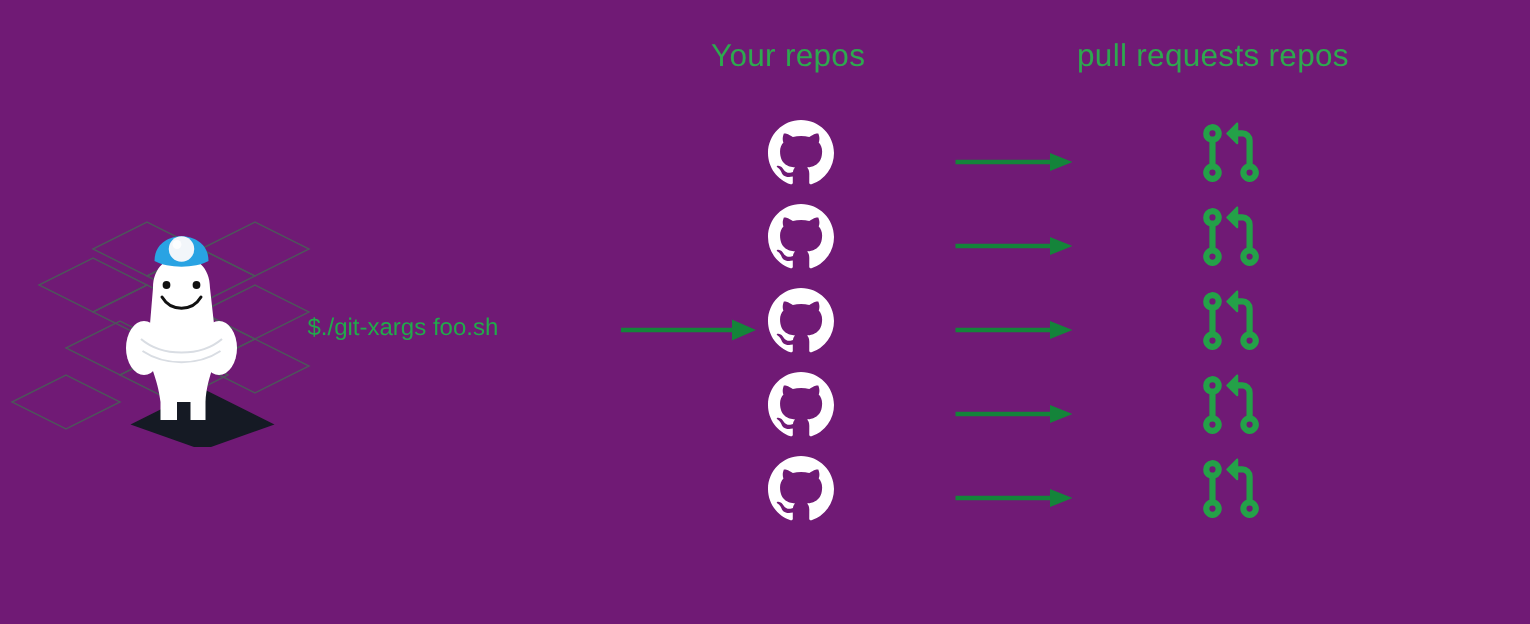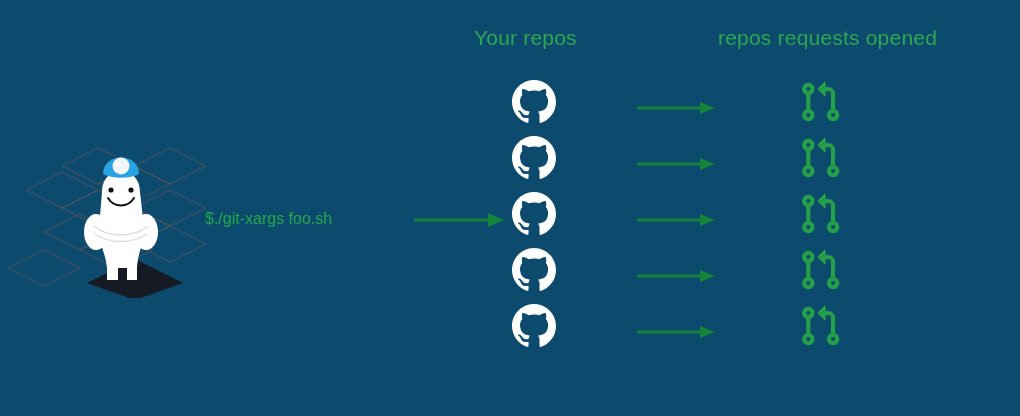--- a/index.html
+++ b/index.html
@@ -81,24 +81,24 @@
   }
   .pr-icon {
     position: absolute;
     left: 798px;
     top: 0px;
   }
 </style>
 </head>
 <body>
 
-<div id="canvas" style="background: #0c4a6e; text-align: right;">
+<div id="canvas" style="background: #701a75; text-align: right;">
 
   <div class="col-header" id="header-repos" style="color: rgb(46, 168, 79);">Your repos</div>
-  <div class="col-header" id="header-prs" style="color: rgb(46, 168, 79);">repos requests opened</div>
+  <div class="col-header" id="header-prs" style="color: rgb(46, 168, 79);">pull requests repos</div>
 
   <div id="mascot-scene">
 
     <svg id="iso-grid" width="215" height="170" viewBox="0 0 215 170">
       <g stroke="#4f535c" stroke-width="1" fill="none">
 
         <path d="M 62 38 L 98 20 L 134 38 L 98 56 Z"></path>
         <path d="M 98 56 L 134 38 L 170 56 L 134 74 Z"></path>
         <path d="M 134 38 L 170 20 L 206 38 L 170 56 Z"></path>
 

